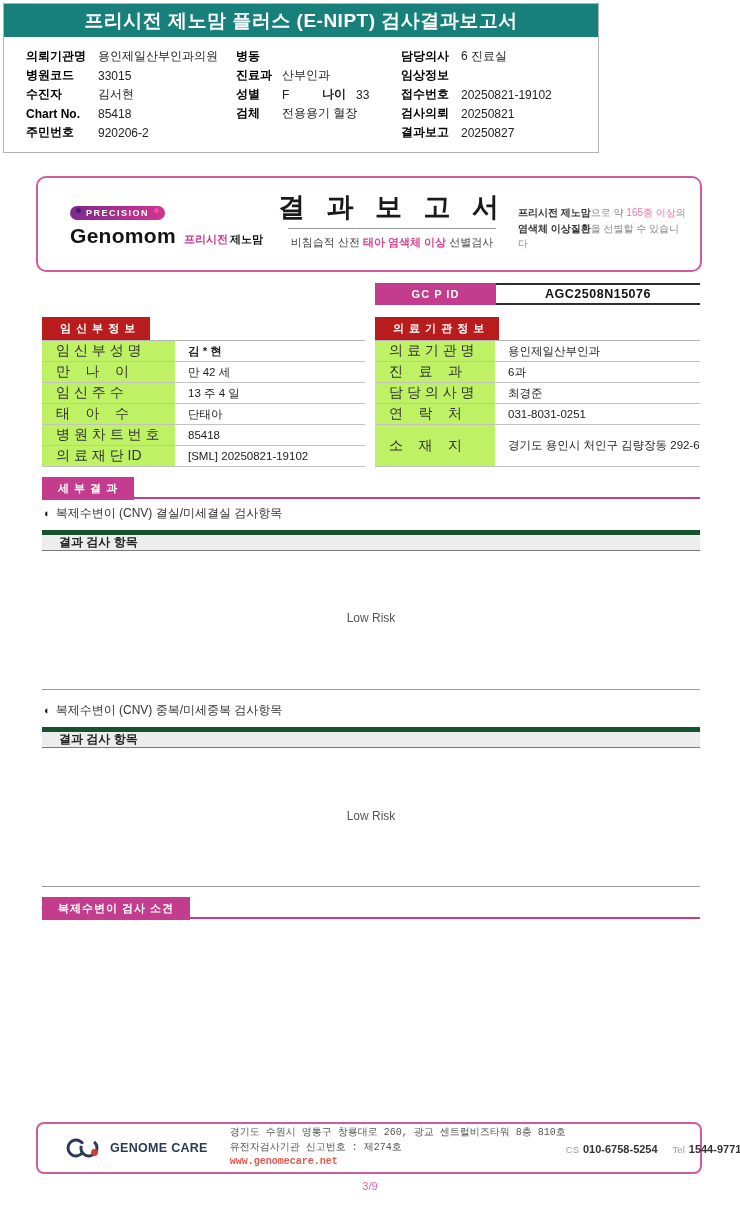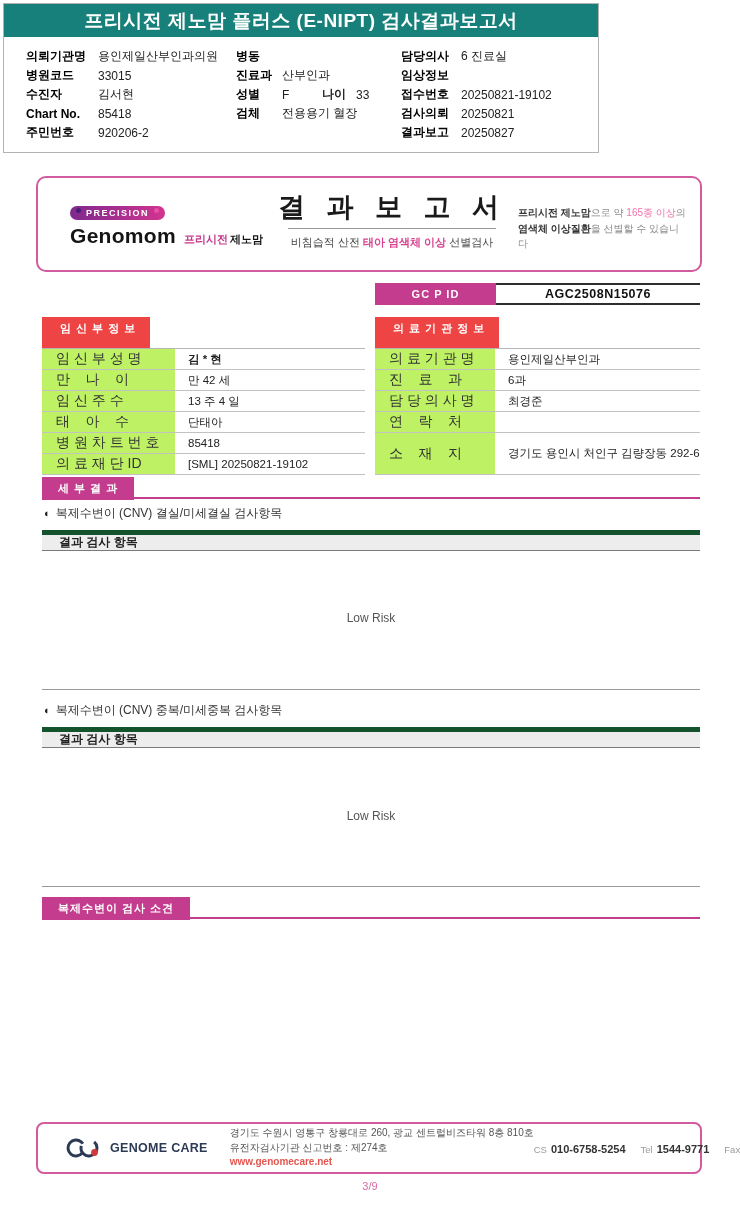--- a/index.html
+++ b/index.html
@@ -40,22 +40,22 @@
   
   .gcp { position:absolute; left:375px; top:283px; width:325px; height:22px; display:flex; }
   .gcp-lab { width:121px; background:#c43c8e; color:#fff; font-size:11px; font-weight:bold; letter-spacing:1px;
              display:flex; align-items:center; justify-content:center; }
   .gcp-val { flex:1; border-top:2px solid #2e2e2e; border-bottom:2px solid #2e2e2e; display:flex; align-items:center;
              justify-content:center; font-size:12.5px; font-weight:bold; color:#111; letter-spacing:0.5px; }
 
   
   .tbl { position:absolute; top:317px; }
   .tbl-l { left:42px; width:323px; }  .tbl-r { left:375px; width:325px; }
-  .tbl-tab { display:inline-block; background:#ef4444; color:#fff; font-size:11px; font-weight:bold; letter-spacing:1px;
-             padding:4px 14px 12px 18px; white-space:pre; }
+  .tbl-tab { display:inline-block; background:#b91c1c; color:#fff; font-size:11px; font-weight:bold; letter-spacing:1px;
+             padding:4px 14px 4px 18px; white-space:pre; }
   .tbl-rows { border-top:1px solid #b5b5b5; }
   .trow { display:flex; height:21px; border-bottom:1px solid #c2c2c2; }
   .trow.tall { height:42px; }
   .tlab { background:#bef264; font-size:14px; color:#333; display:flex; align-items:center; padding-left:14px; white-space:pre; }
   .tbl-l .tlab { width:133px; } .tbl-r .tlab { width:120px; }
   .tval { flex:1; font-size:11.5px; color:#222; display:flex; align-items:center; padding-left:13px; white-space:nowrap; }
   .tval.bold { font-weight:bold; }
 
   
   .sec-tab { position:absolute; left:42px; background:#c43c8e; color:#fff; font-size:11px; font-weight:bold; letter-spacing:1px;
@@ -67,21 +67,21 @@
             border-bottom:1px solid #7a7a7a; display:flex; align-items:center; padding-left:17px;
             font-size:12px; font-weight:bold; color:#222; }
   .lowrisk { position:absolute; left:42px; width:658px; text-align:center; font-size:12px; color:#555; }
   .grayline { position:absolute; left:42px; width:658px; height:1px; background:#9a9a9a; }
 
   
   .footbox { position:absolute; left:36px; top:1122px; width:666px; height:52px; border:2px solid #d25a9f; border-radius:8px;
              background:#fff; display:flex; align-items:center; padding:0 20px 0 26px; }
   .flogo { display:flex; align-items:center; gap:6px; }
   .flogo-name { font-size:12.5px; font-weight:800; color:#2b3a55; letter-spacing:0.3px; white-space:nowrap; }
-  .faddr { margin-left:22px; font-size:10px; color:#555; line-height:1.45; white-space:nowrap; }
+  .faddr { margin-left:22px; font-size:10px; color:#555; line-height:1.45; white-space:nowrap;font-family:Liberation Mono, monospace; }
   .fweb { color:#e4564f; font-weight:bold; }
   .fcontacts { margin-left:auto; display:flex; align-items:center; gap:15px; white-space:nowrap; }
   .fc-lab { font-size:9.5px; color:#9a9a9a; margin-right:4px; }
   .fc-val { font-size:11px; font-weight:bold; color:#333; }
   .pagenum { position:absolute; left:0; top:1180px; width:740px; text-align:center; font-size:11px; color:#d96ba6; }
 </style>
 </head>
 <body>
 
 <div class="page">
@@ -181,20 +181,21 @@
       <div class="trow">
           <div class="tlab">진    료    과</div>
           <div class="tval">6과</div>
         </div>
       <div class="trow">
           <div class="tlab">담 당 의 사 명</div>
           <div class="tval">최경준</div>
         </div>
       <div class="trow">
           <div class="tlab">연    락    처</div>
+          <div class="tval">031-8031-0251</div>
         </div>
       <div class="trow tall">
           <div class="tlab">소    재    지</div>
           <div class="tval">경기도 용인시 처인구 김량장동 292-6</div>
         </div>
     </div>
   </div>
 
   <div class="sec-tab" style="top:477px;">세 부 결 과</div>
   <div class="sec-underline" style="top:497px;"></div>

